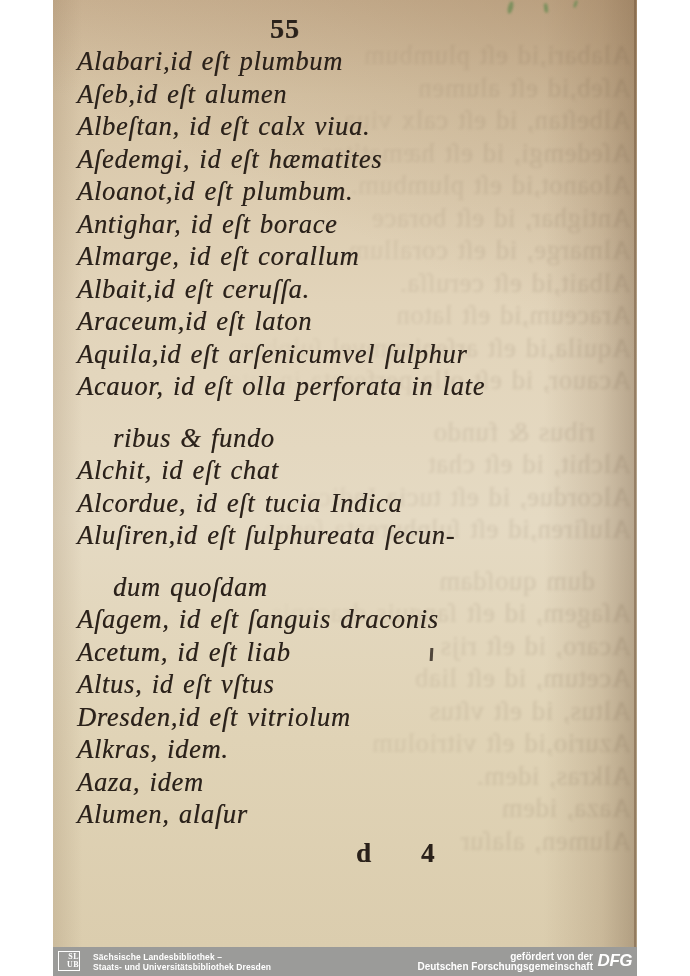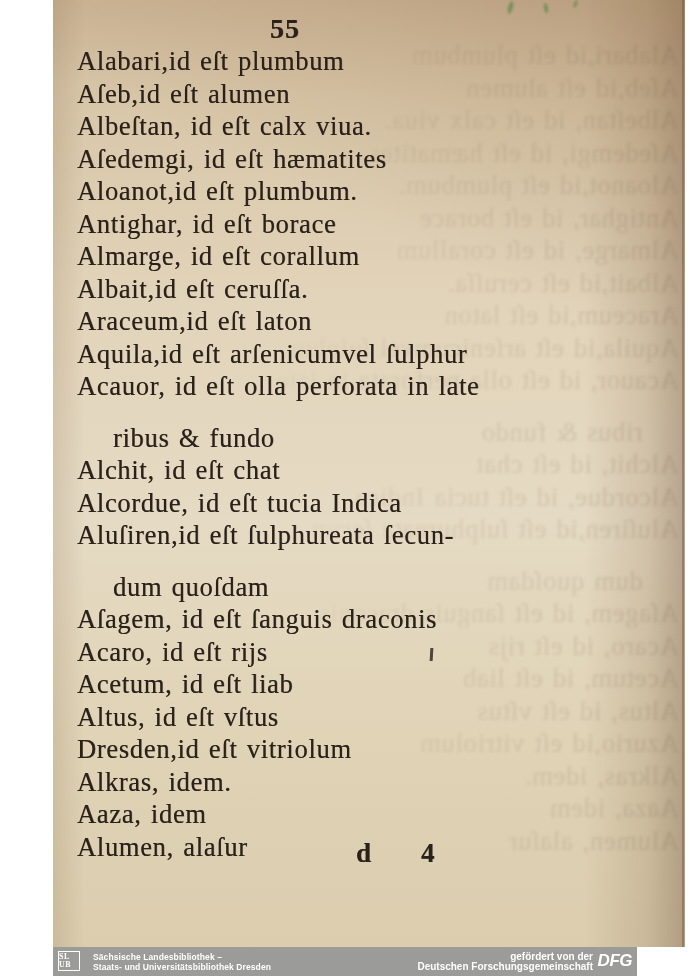--- a/index.html
+++ b/index.html
@@ -14,34 +14,34 @@
   
   .paper {
     position: absolute;
     left: 53px; top: 0;
     width: 584px; height: 947px;
     background:
       linear-gradient(205deg, rgba(151,119,84,0.40) 0%, rgba(151,119,84,0.18) 14%, rgba(151,119,84,0.0) 30%),
       linear-gradient(90deg, rgba(120,92,64,0.16) 0%, rgba(120,92,64,0) 5%, rgba(120,92,64,0) 84%, rgba(129,99,68,0.20) 94%, rgba(105,78,52,0.38) 100%),
       linear-gradient(180deg, #cdb697 0%, #d8c6a8 10%, #e2d4ba 32%, #e5dac3 55%, #e0d3b6 78%, #dbcdae 100%);
     overflow: hidden;
-    padding-left: 48px;
   }
   .paper::after { 
     content: "";
     position: absolute; right: 1px; top: 0; bottom: 0;
     width: 2px;
     background: rgba(110, 82, 55, 0.45);
   }
 
   
   .text-block {
     position: absolute;
     top: 46px; left: 24px; right: 6px;
     color: #2a211a;
+    font-style: italic;
   }
   .line {
     height: 32.5px;
     font-size: 26.5px;
     letter-spacing: 0.7px;
     word-spacing: 2px;
     white-space: nowrap;
     text-shadow: 0.4px 0.4px 0 rgba(43,33,24,0.55);
   }
   .line.indent { padding-left: 36px; margin-top: 19px; }
@@ -108,21 +108,21 @@
     background: #9b9b99;
     color: #ffffff;
     font-family: "Liberation Sans", "DejaVu Sans", sans-serif;
   }
   .slub-box {
     position: absolute;
     left: 5px; top: 4px;
     width: 22px; height: 20px;
     border: 1.5px solid #ffffff;
     box-sizing: border-box;
-    text-align: left;
+    text-align: right;
     font-family: "Liberation Serif", serif;
     font-weight: bold;
     font-size: 8px;
     line-height: 8.3px;
     letter-spacing: 0.5px;
     padding-top: 1px;
   }
   .lib-text {
     position: absolute;
     left: 40px; top: 4.5px;
@@ -199,21 +199,20 @@
       <div class="line">Albait,id eſt ceruſſa.</div>
       <div class="line">Araceum,id eſt laton</div>
       <div class="line">Aquila,id eſt arſenicumvel ſulphur</div>
       <div class="line">Acauor, id eſt olla perforata in late</div>
       <div class="line indent">ribus &amp; fundo</div>
       <div class="line">Alchit, id eſt chat</div>
       <div class="line">Alcordue, id eſt tucia Indica</div>
       <div class="line">Aluſiren,id eſt ſulphureata ſecun-</div>
       <div class="line indent">dum quoſdam</div>
       <div class="line">Aſagem, id eſt ſanguis draconis</div>
-      <div class="line">Acaro, id eſt rijs</div>
       <div class="line">Acetum, id eſt liab</div>
       <div class="line">Altus, id eſt vſtus</div>
       <div class="line">Dresden,id eſt vitriolum</div>
       <div class="line">Alkras, idem.</div>
       <div class="line">Aaza, idem</div>
       <div class="line">Alumen, alaſur</div>
     </div>
 
   <span class="stray-mark"></span>
 

